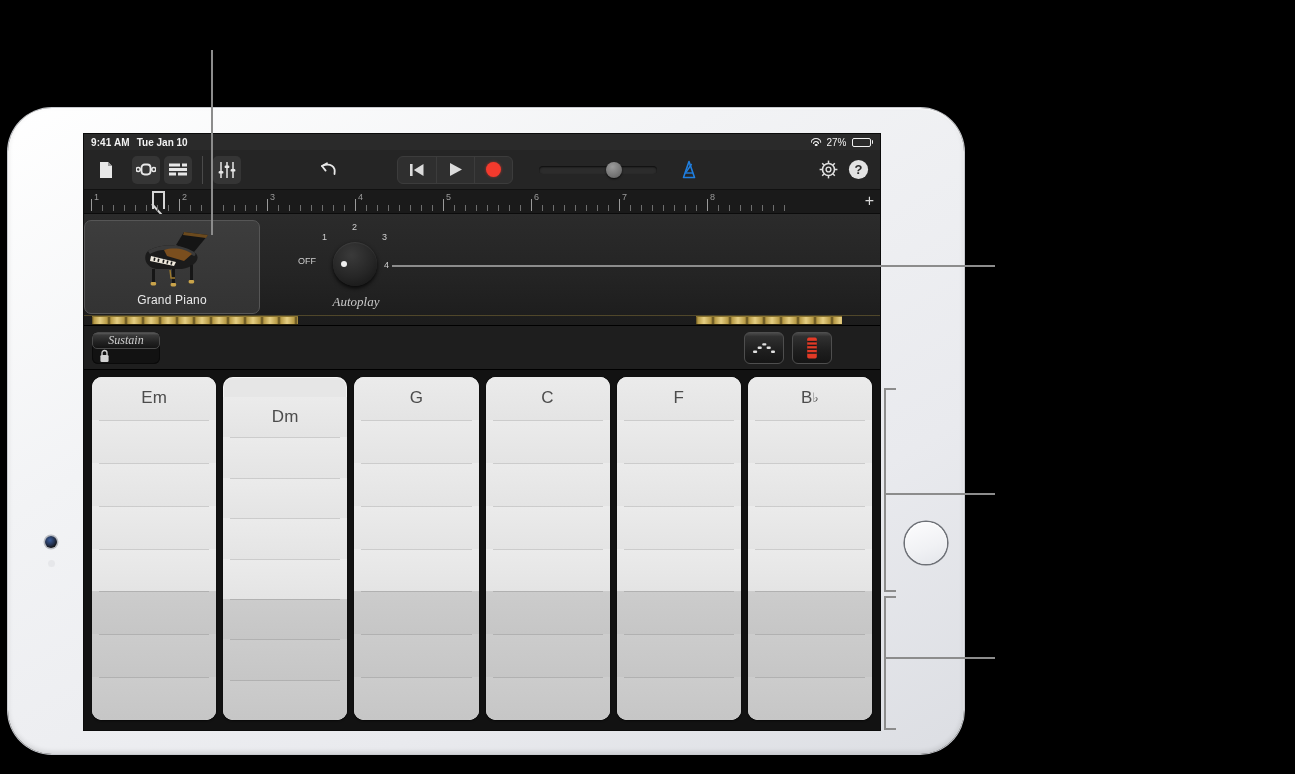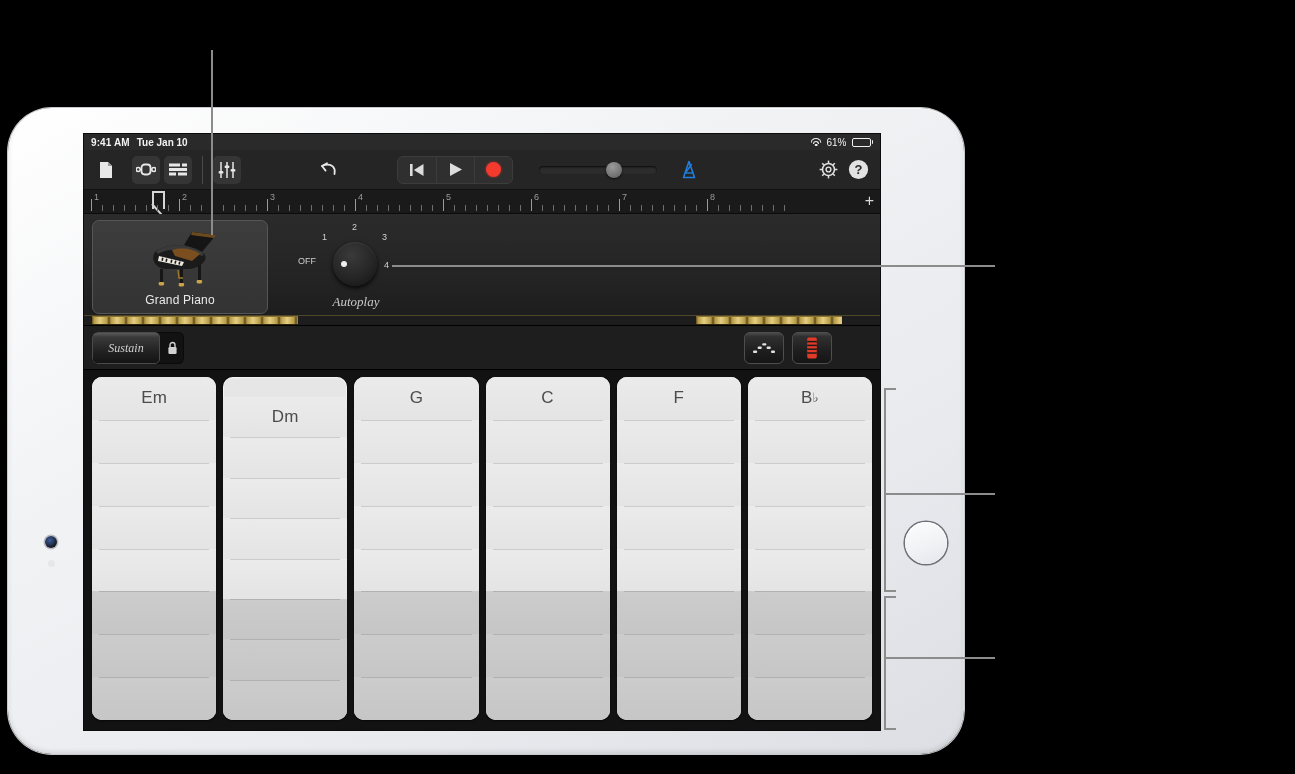--- a/index.html
+++ b/index.html
@@ -124,21 +124,21 @@
   }
   #ruler .plus { position:absolute; right:6px; top:3px; color:#d8d8d8; font-size:16px; line-height:16px; }
 
   
   #panel {
     flex:0 0 112px; position:relative;
     background: linear-gradient(180deg,#2b2b2b 0%,#242424 55%,#1c1c1c 100%);
     border-bottom: 1px solid #000;
   }
   #inst-card {
-    position:absolute; left:8px; top:6px; width:176px; height:94px;
+    position:absolute; left:0; top:6px; width:176px; height:94px;
     background: linear-gradient(180deg,#3d3d3d 0%,#333333 100%);
     border:1px solid #565656; border-radius:7px;
     display:flex; flex-direction:column; align-items:center; justify-content:flex-end;
     padding-bottom: 6px;
   }
   #piano-art { position:absolute; left:50%; top:8px; transform:translateX(-50%); width:96px; height:62px; }
   #inst-label { font-size:12px; color:#e9e9e9; letter-spacing:.2px; }
 
   #knob-zone { position:absolute; left:212px; top:6px; width:120px; height:96px; }
   .knob {
@@ -158,20 +158,21 @@
   .hinge.left { left:8px; width:206px; }
   .hinge.right { left:612px; width:146px; }
   .panel-rule { position:absolute; left:0; right:0; bottom:9px; height:1px; background:#7a6a34; opacity:.55; }
 
   
   #ctrlbar { flex:0 0 44px; background:#1e1e1e; position:relative; border-bottom:1px solid #000; }
   #sustain-group {
     position:absolute; left:8px; top:6px; height:32px; display:flex; align-items:stretch;
     background:#121212; border-radius:6px; padding:0; overflow:hidden;
     box-shadow: inset 0 0 0 1px #0a0a0a;
+    flex-direction: column;
   }
   #sustain-btn {
     width:68px; display:flex; align-items:center; justify-content:center;
     background: linear-gradient(180deg,#5a5a5a 0%,#3a3a3a 14%,#222 60%,#141414 100%);
     border:1px solid #4a4a4a; border-radius:5px;
     font-family:"Liberation Serif", serif; font-style:italic; font-size:12px; color:#cfcfcf;
   }
   #sustain-lock { width:24px; display:flex; align-items:center; justify-content:center; }
   .ctrl-btn {
     position:absolute; top:6px; width:40px; height:32px; border-radius:6px;
@@ -234,21 +235,21 @@
 
         <div id="statusbar">
           <span class="sb-time">9:41 AM</span>
           <span class="sb-date">Tue Jan 10</span>
           <span class="sb-right">
             <span class="wifi-glyph">
               <i class="a"></i>
                 <i class="b"></i>
                 <i class="c"></i>
             </span>
-            <span>61%</span>
+            <span>27%</span>
             <span class="batt">
               <span class="batt-body"><span class="batt-fill"></span></span>
               <span class="batt-cap"></span>
             </span>
           </span>
         </div>
 
         <div id="toolbar">
           <div class="tb-group">
             <div class="tb-btn plain">

